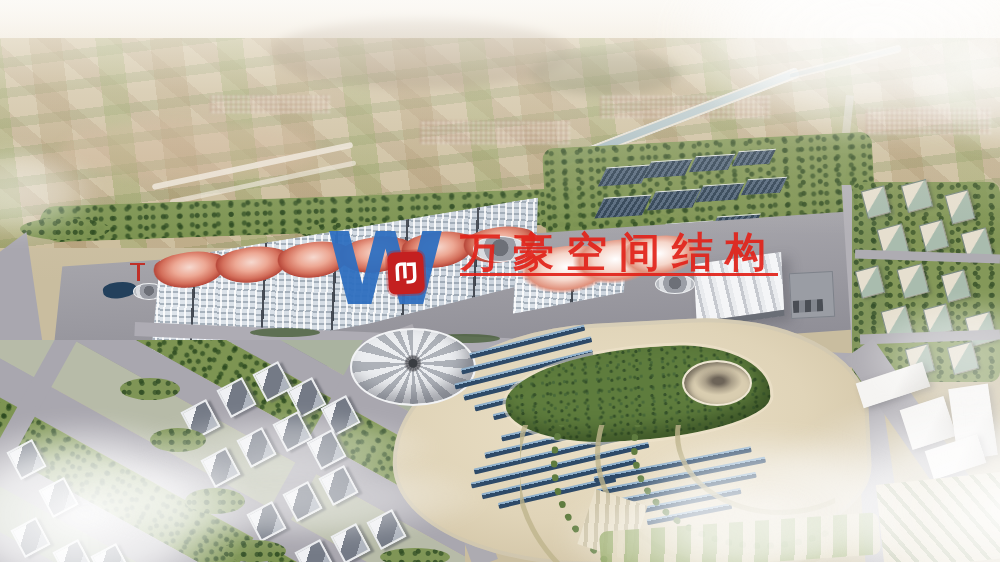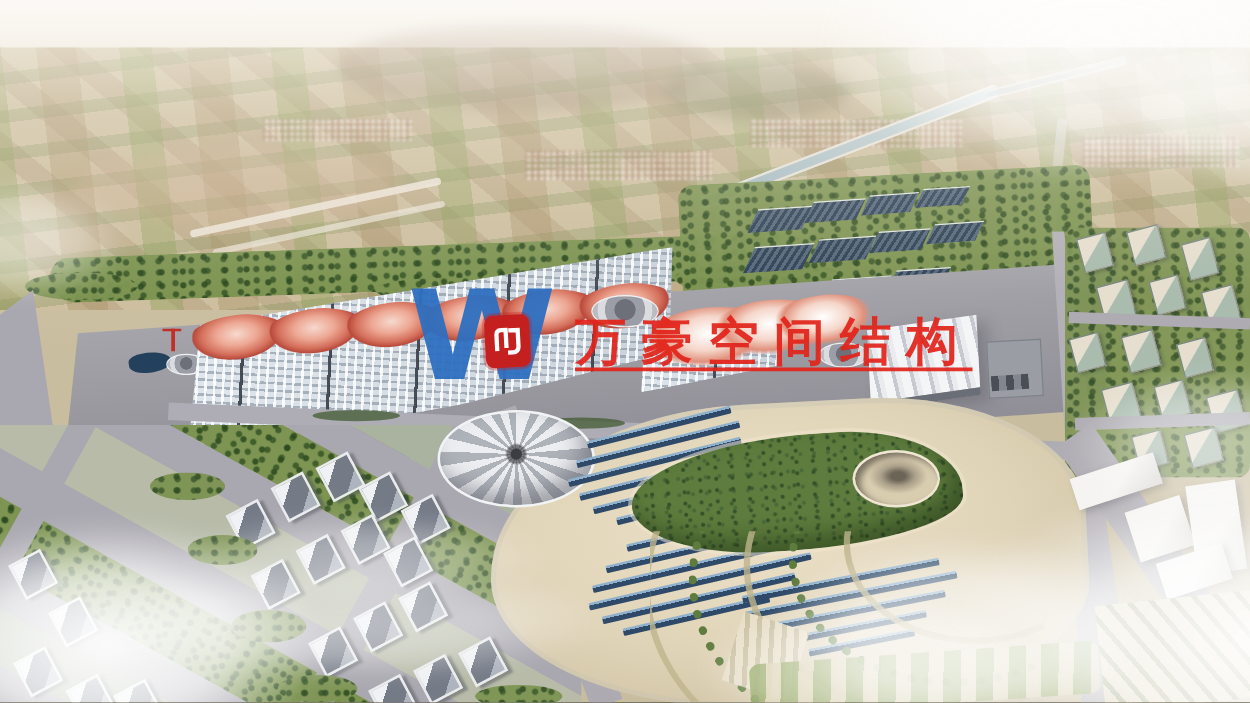--- a/index.html
+++ b/index.html
@@ -287,15 +287,15 @@
   <div class="abs cloud" style="left:-70px;top:145px;width:170px;height:95px;opacity:.5;"></div>
 
   <div class="abs" style="inset:0;">
     <div class="abs wm-w" style="left:326px;top:216px;">W</div>
     <div class="abs wm-emblem" style="left:388px;top:252px;">
       <svg width="26" height="30" viewBox="0 0 24 28">
         <path d="M4 21 V9 q0-3.5 3.5-3.5 H11 V19" stroke="#ffffff" fill="none" stroke-width="3.2"></path>
         <path d="M13 6 h7 v12 q0 4.5-4.5 4.5 H12" stroke="#ffffff" fill="none" stroke-width="3.2"></path>
       </svg>
     </div>
-    <div class="abs wm-cn" style="left:460px;top:246px;">万豪空间结构</div>
+    <div class="abs wm-cn" style="left:460px;top:225px;">万豪空间结构</div>
   </div>
 </div>
 
 </body></html>

